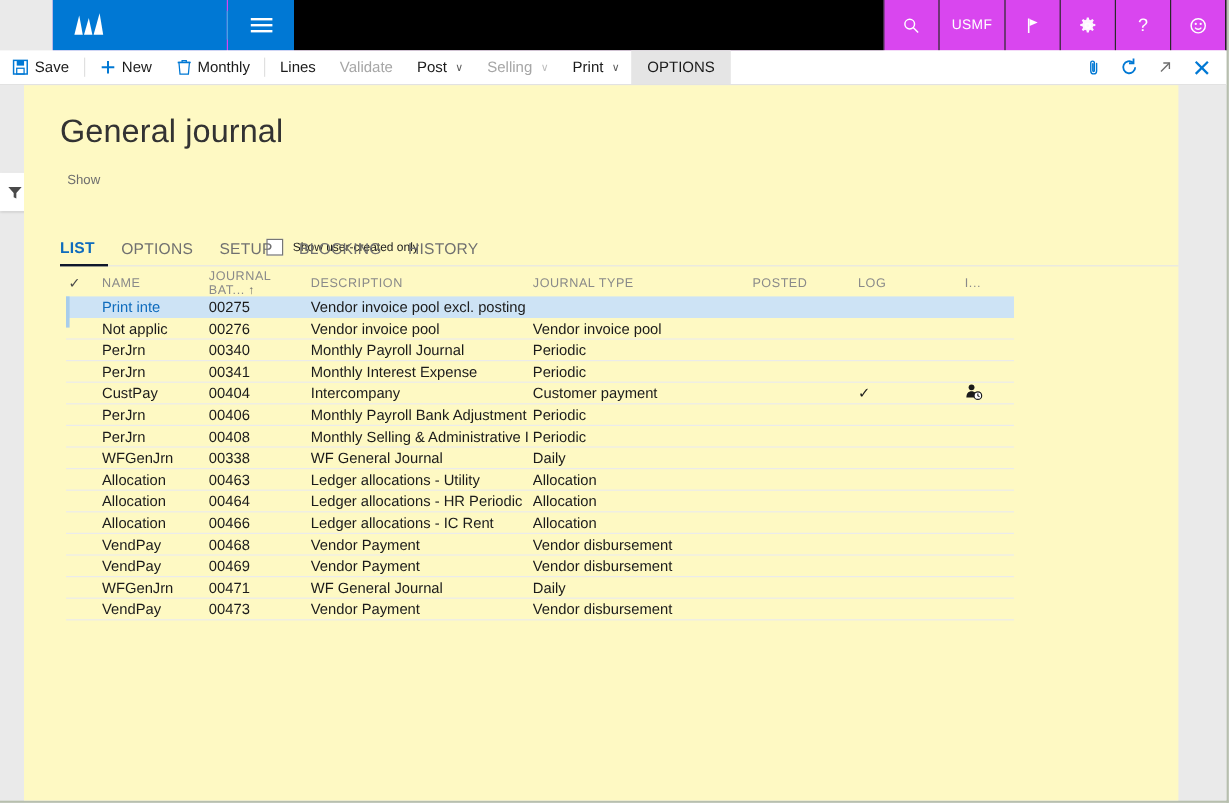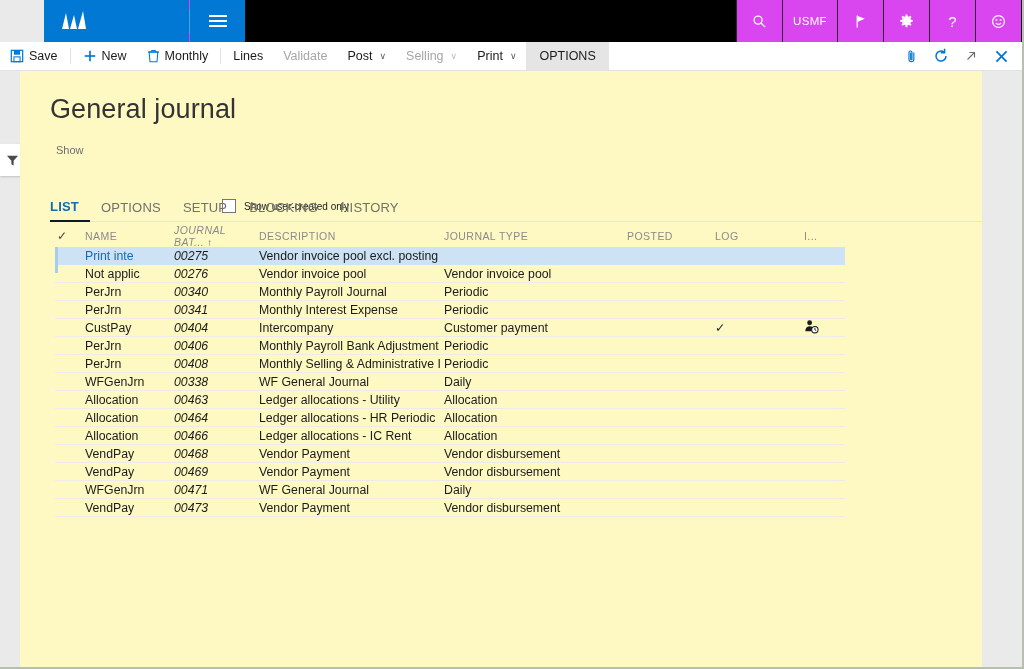--- a/index.html
+++ b/index.html
@@ -275,21 +275,21 @@
     border-bottom: 1px solid #ebebeb;
     box-sizing: border-box;
   }
   .row.selected {
     background: #cde3f5;
     border-bottom: 1px solid #cde3f5;
   }
   .row.selected .c-name { color: #0f6cbd; }
   .c-check  { width: 30px; padding-left: 2px; box-sizing: border-box; }
   .c-name   { width: 89px; box-sizing: border-box; }
-  .c-batch  { width: 85px; box-sizing: border-box; font-style: italic; }
+  .c-batch  { width: 85px; box-sizing: border-box; }
   .c-desc   { width: 185px; box-sizing: border-box; overflow: hidden; white-space: nowrap; }
   .c-type   { width: 183px; box-sizing: border-box; overflow: hidden; white-space: nowrap; }
   .c-posted { width: 88px; box-sizing: border-box; text-align: left; }
   .c-log    { width: 89px; box-sizing: border-box; text-align: left; }
   .c-extra  { width: 40px; box-sizing: border-box; text-align: left; }
   .grid-head .c-check { color: #4a4a4a; font-size: 12px; }
   .sortarrow { font-size: 10px; color: #6b6b6b; margin-left: 3px; }
 
   .selbar {
     position: absolute;

